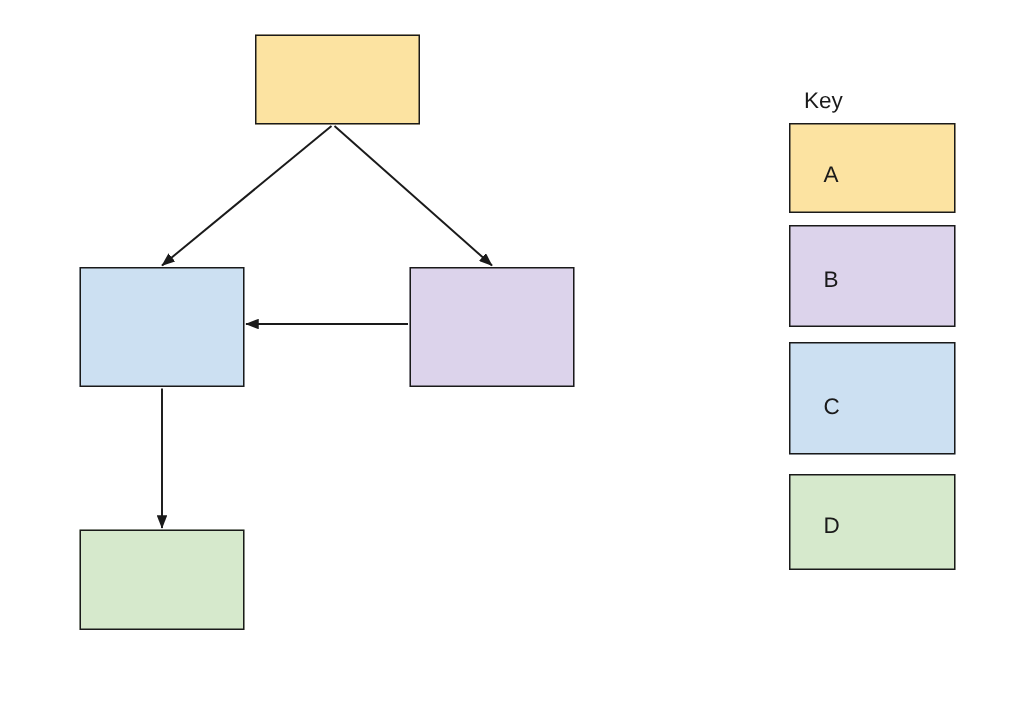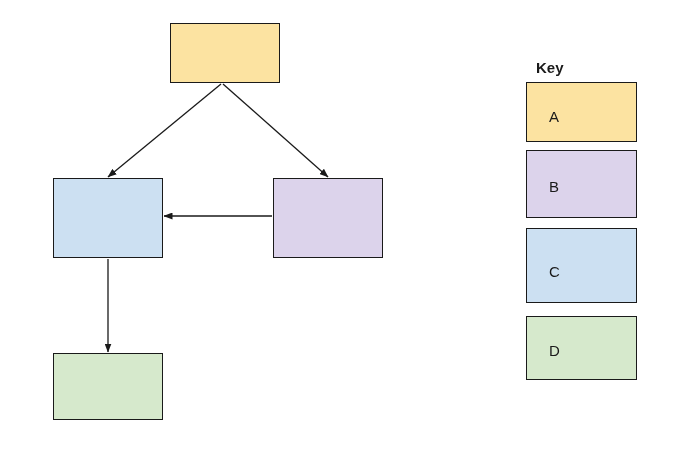--- a/index.html
+++ b/index.html
@@ -39,21 +39,20 @@
 
   
   #key-title {
     position: absolute;
     left: 536px;
     top: 59px;
     font-size: 15px;
     color: #1a1a1a;
     line-height: 18px;
     white-space: nowrap;
-    font-weight: bold;
   }
 
   .key-swatch {
     position: absolute;
     box-sizing: border-box;
     border: 1.4px solid #1a1a1a;
     left: 526px;
     width: 111px;
   }
   .key-label {

